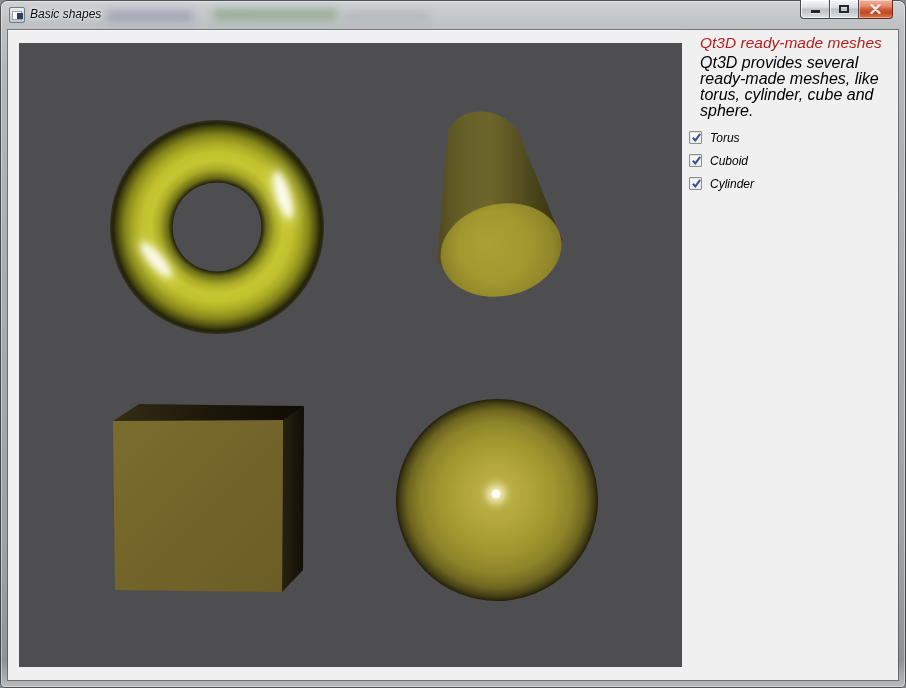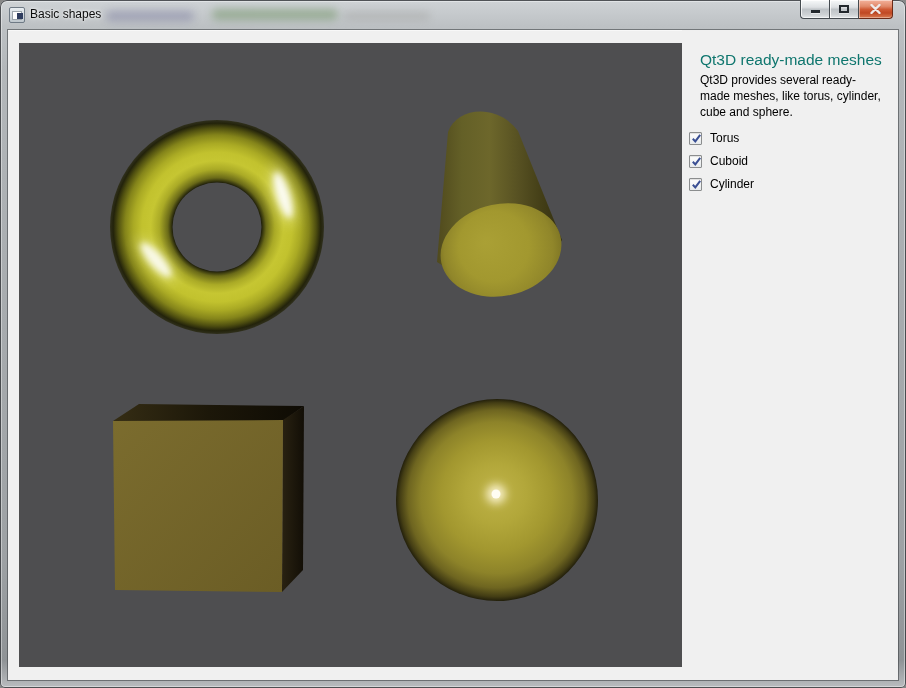--- a/index.html
+++ b/index.html
@@ -3,20 +3,21 @@
 <meta charset="utf-8">
 <style>
   * { margin:0; padding:0; box-sizing:border-box; }
   html,body { width:906px; height:688px; background:#888; font-family:"Liberation Sans", sans-serif; }
 
   .window {
     position:relative; width:906px; height:688px;
     border-radius:7px 7px 5px 5px; overflow:hidden;
     background:linear-gradient(180deg,#cfd3d6 0px,#bdc1c4 26px,#b3b7ba 70px,#a8acaf 300px,#9da1a4 560px,#8f9396 660px,#babdc0 688px);
     box-shadow: inset 0 0 0 1px rgba(18,22,26,.7), inset 0 0 0 2px rgba(255,255,255,.40);
+    font-style: italic;
   }
 
   
   .titlebar { position:absolute; left:0; top:0; width:100%; height:30px; }
   .smudge { position:absolute; border-radius:5px; filter:blur(4px); pointer-events:none; }
   .smudge.s1 { left:106px; top:11px; width:88px; height:10px; background:#73739a; opacity:.45; }
   .smudge.s2 { left:212px; top:9px;  width:126px; height:11px; background:#6d9160; opacity:.50; }
   .smudge.s3 { left:344px; top:12px; width:86px;  height:8px;  background:#9a9a96; opacity:.40; }
   .app-icon { position:absolute; left:9px; top:7px; width:16px; height:16px;
     background:linear-gradient(#e8edf1,#bfc7cd); border:1px solid #6f7a85; border-radius:2px; }
@@ -39,24 +40,24 @@
   .glyph-max { width:10px; height:8px; border:2px solid #22282d; box-shadow:0 1px 0 rgba(255,255,255,.45); }
 
   
   .client { position:absolute; left:8px; top:30px; width:890px; height:650px; background:#f0f0f0;
     outline:1px solid rgba(52,57,61,.55); box-shadow:inset 0 1px 0 rgba(255,255,255,.5); }
 
   .viewport { position:absolute; left:11px; top:13px; width:663px; height:624px; background:#4e4e50; display:block; cursor:default; }
 
   
   .panel { position:absolute; left:674px; top:0; right:0; bottom:0; background:#f0f0f0; }
-  .panel h1 { margin:21px 8px 0 18px; font-size:15.5px; font-weight:500; color:#0f766e; white-space:nowrap; letter-spacing:0; }
-  .panel p  { margin:3px 12px 0 18px; width:184px; font-size:12px; line-height:16px; color:#000; }
+  .panel h1 { margin:4px 8px 0 18px; font-size:15.5px; font-weight:500; color:#b91c1c; white-space:nowrap; letter-spacing:0; }
+  .panel p  { margin:3px 12px 0 18px; width:184px; font-size:16px; line-height:16px; color:#000; }
   .check-list { margin:12px 0 0 7px; }
-  .check-row { display:flex; align-items:flex-end; height:13px; margin-bottom:10px; cursor:default; }
+  .check-row { display:flex; align-items:center; height:13px; margin-bottom:10px; cursor:default; }
   .cbox { position:relative; width:13px; height:13px; border:1px solid #8b8d8e; border-radius:1px;
     background:linear-gradient(180deg,#fefefe 0%,#f2f4f5 60%,#e7eaec 100%);
     box-shadow:inset 0 1px 1px rgba(0,0,0,.12); margin-right:8px; flex:0 0 auto; }
   .cbox svg { position:absolute; left:0; top:-1px; }
   .check-row span.lbl { font-size:12px; color:#000; }
 </style>
 </head>
 <body>
 
 <div class="window">

